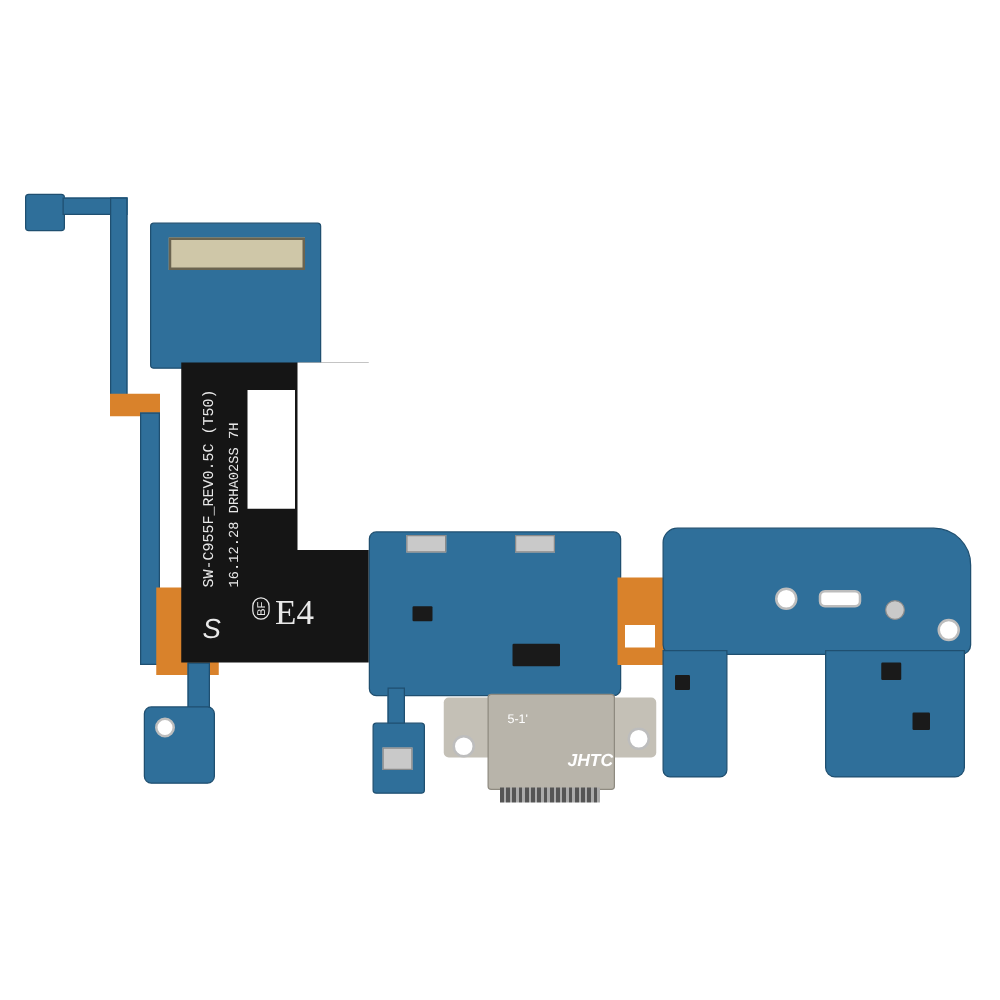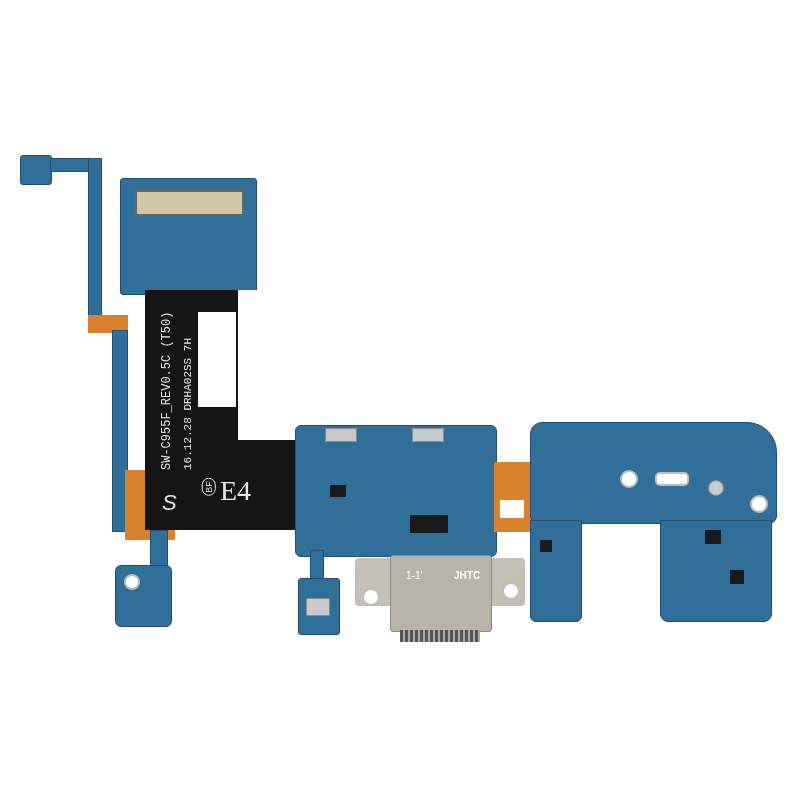--- a/index.html
+++ b/index.html
@@ -44,22 +44,22 @@
   <div class="abs pcb" style="left:295px;top:425px;width:200px;height:130px;border-radius:6px;"></div>
   <div class="abs pad" style="left:325px;top:428px;width:30px;height:12px;"></div>
   <div class="abs pad" style="left:412px;top:428px;width:30px;height:12px;"></div>
   <div class="abs comp" style="left:410px;top:515px;width:38px;height:18px;"></div>
   <div class="abs comp" style="left:330px;top:485px;width:16px;height:12px;"></div>
 
   <div class="abs" style="left:355px;top:558px;width:170px;height:48px;background:#c4c0b6;border-radius:4px;"></div>
   <div class="abs hole" style="left:362px;top:588px;width:14px;height:14px;"></div>
   <div class="abs hole" style="left:502px;top:582px;width:14px;height:14px;"></div>
   <div class="abs" style="left:390px;top:555px;width:100px;height:75px;background:#b8b4aa;border:1px solid #8e8a80;border-radius:3px;"></div>
-  <div class="abs" style="left:406px;top:570px;font-size:10px;color:#ffffff;">1-1'</div>
-  <div class="abs" style="left:454px;top:570px;font-size:10px;color:#ffffff;font-weight:bold;">JHTC</div>
+  <div class="abs" style="left:406px;top:570px;font-size:10px;color:#ffffff;">5-1'</div>
+  <div class="abs" style="left:454px;top:600px;font-size:14px;color:#ffffff;font-weight:bold;font-style:italic;">JHTC</div>
   <div class="abs" style="left:400px;top:630px;width:80px;height:12px;background:repeating-linear-gradient(90deg,#555 0 3px,#aaa 3px 5px);"></div>
 
   <div class="abs pcb" style="left:310px;top:550px;width:12px;height:30px;"></div>
   <div class="abs pcb" style="left:298px;top:578px;width:40px;height:55px;border-radius:3px;"></div>
   <div class="abs pad" style="left:306px;top:598px;width:22px;height:16px;"></div>
 
   <div class="abs flex" style="left:494px;top:462px;width:40px;height:70px;"></div>
   <div class="abs" style="left:500px;top:500px;width:24px;height:18px;background:#ffffff;"></div>
 
   <div class="abs pcb" style="left:530px;top:422px;width:245px;height:100px;border-radius:12px 30px 8px 8px;"></div>

